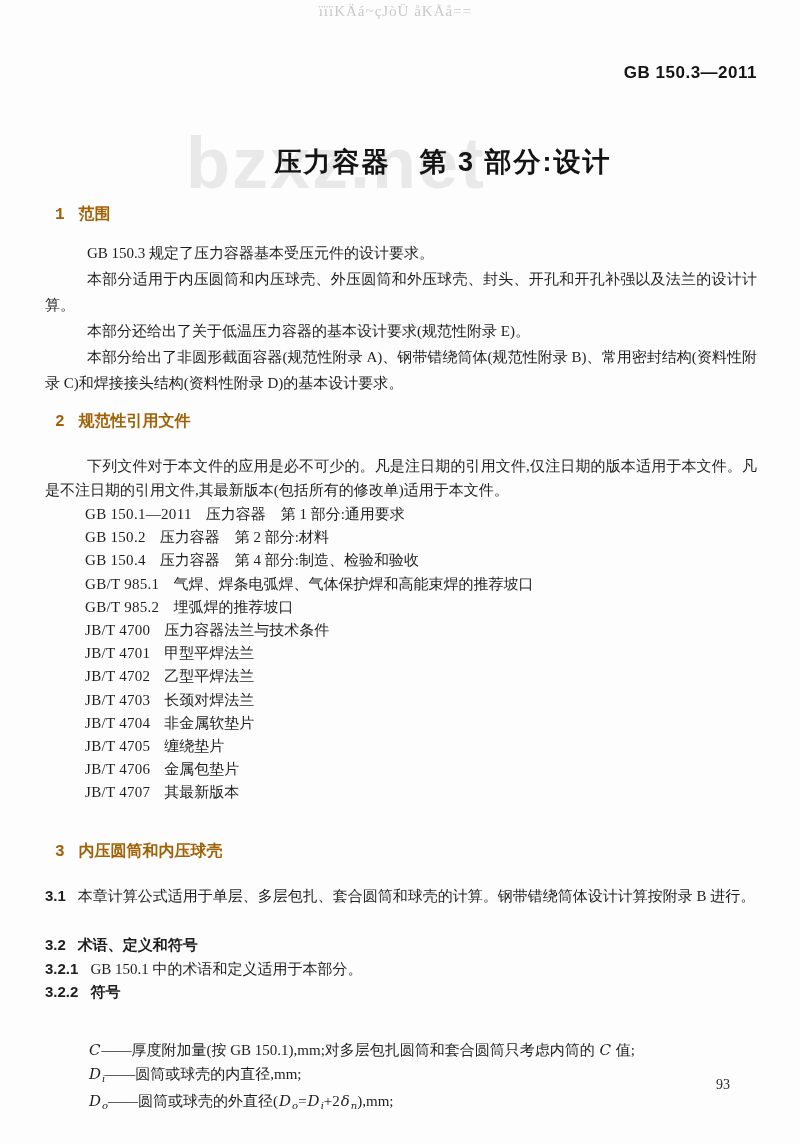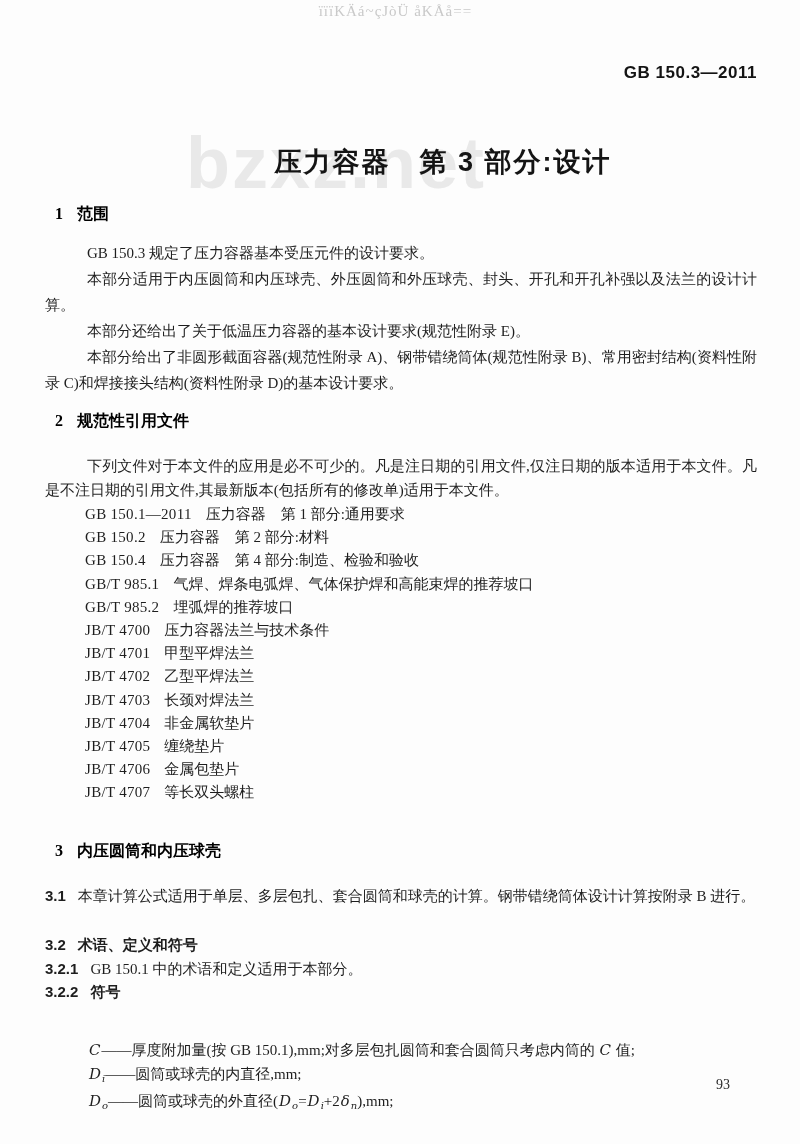--- a/index.html
+++ b/index.html
@@ -32,22 +32,22 @@
     z-index:1;
   }
   .doc-title{
     top:144px;left:0;width:100%;text-align:center;
     font-family:"Liberation Sans","DejaVu Sans",sans-serif;
     font-weight:bold;font-size:27px;letter-spacing:2px;color:#141414;
     z-index:1;
     padding-left:43px;
   }
   .heading{
-    font-family:Liberation Serif, serif;
-    font-weight:bold;font-size:16px;color:#000000;
+    font-family:Liberation Mono, monospace;
+    font-weight:bold;font-size:16px;color:#a16207;
     left:45px;padding-left:10px;z-index:1;white-space:nowrap;
   }
   .heading .h-num{margin-right:14px;}
   .body-block{
     left:45px;width:712px;
     font-size:15px;line-height:26px;text-align:justify;z-index:1;
   }
   .body-block p{margin:0;text-indent:42px;}
   .intro-block{line-height:24px;}
   .ref-list{
@@ -113,21 +113,21 @@
     <div class="ref"><span class="ref-code">GB 150.4</span><span class="ref-title">压力容器　第 4 部分:制造、检验和验收</span></div>
     <div class="ref"><span class="ref-code">GB/T 985.1</span><span class="ref-title">气焊、焊条电弧焊、气体保护焊和高能束焊的推荐坡口</span></div>
     <div class="ref"><span class="ref-code">GB/T 985.2</span><span class="ref-title">埋弧焊的推荐坡口</span></div>
     <div class="ref"><span class="ref-code">JB/T 4700</span><span class="ref-title">压力容器法兰与技术条件</span></div>
     <div class="ref"><span class="ref-code">JB/T 4701</span><span class="ref-title">甲型平焊法兰</span></div>
     <div class="ref"><span class="ref-code">JB/T 4702</span><span class="ref-title">乙型平焊法兰</span></div>
     <div class="ref"><span class="ref-code">JB/T 4703</span><span class="ref-title">长颈对焊法兰</span></div>
     <div class="ref"><span class="ref-code">JB/T 4704</span><span class="ref-title">非金属软垫片</span></div>
     <div class="ref"><span class="ref-code">JB/T 4705</span><span class="ref-title">缠绕垫片</span></div>
     <div class="ref"><span class="ref-code">JB/T 4706</span><span class="ref-title">金属包垫片</span></div>
-    <div class="ref"><span class="ref-code">JB/T 4707</span><span class="ref-title">等长双头螺柱</span></div>
+    <div class="ref"><span class="ref-code">JB/T 4707</span><span class="ref-title">其最新版本</span></div>
   </div>
 
   <div class="abs heading" style="top:841px;">
     <span class="h-num">3</span><span>内压圆筒和内压球壳</span>
   </div>
 
   <div class="abs clause" style="top:884px;">
     <span class="c-num">3.1</span><span>本章计算公式适用于单层、多层包扎、套合圆筒和球壳的计算。钢带错绕筒体设计计算按附录 B 进行。</span>
   </div>
 

